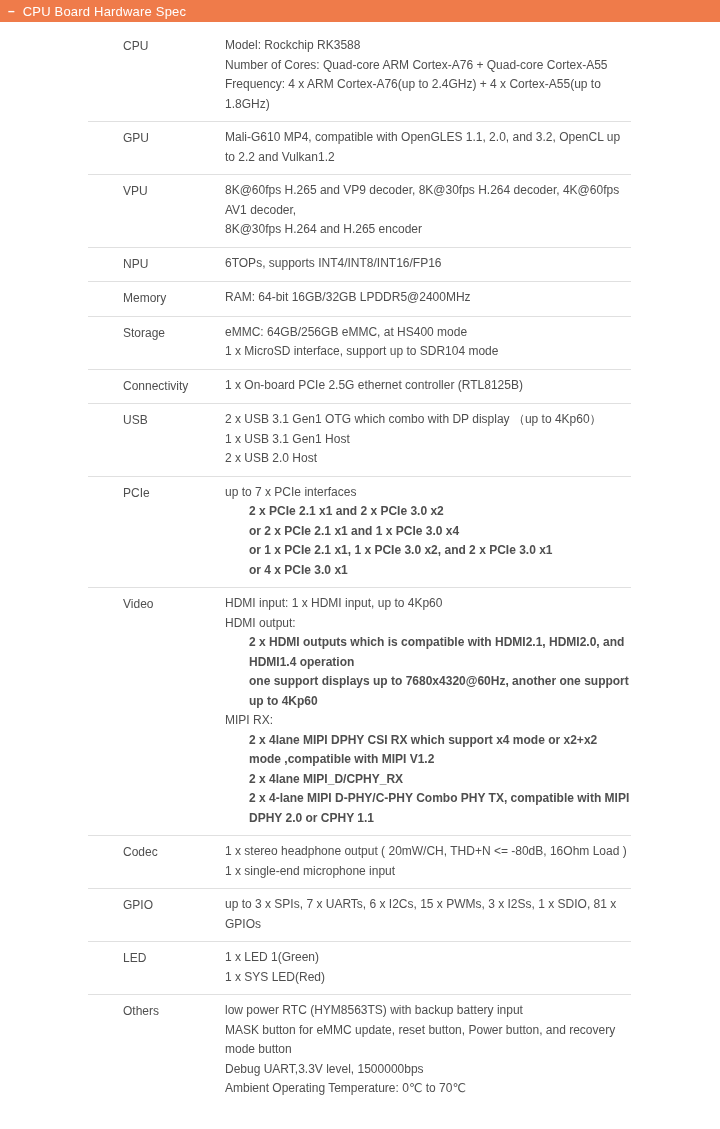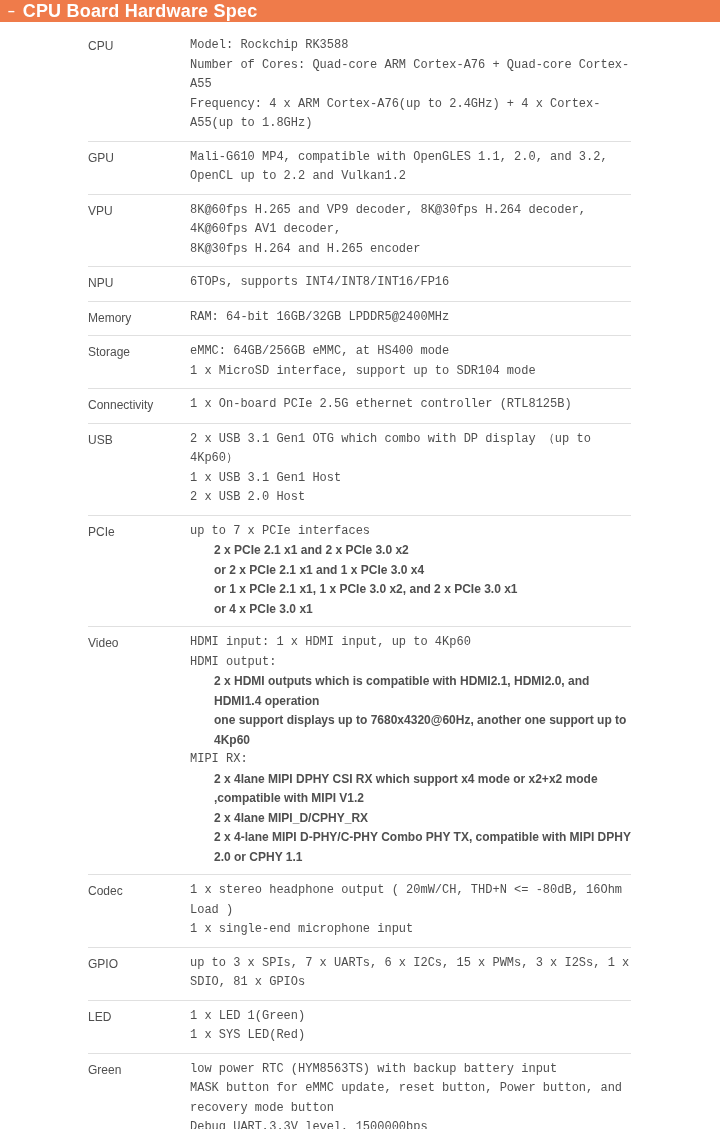--- a/index.html
+++ b/index.html
@@ -27,49 +27,50 @@
     align-items: center;
     padding-left: 8px;
   }
   .dash-icon {
     font-weight: bold;
     margin-right: 8px;
     cursor: pointer;
     line-height: 1;
   }
   .section-title {
-    font-weight: bold;
-    font-size: 18px;
+    font-weight: normal;
+    font-size: 13px;
     letter-spacing: 0.2px;
   }
 
   .rows {
     margin-left: 88px;
     margin-right: 89px;
     padding-top: 8px;
   }
   .spec-row {
     display: flex;
     align-items: flex-start;
     padding: 6px 0 7px 0;
     border-bottom: 1px solid var(--line);
   }
   .spec-row:last-child { border-bottom: none; }
   .spec-label {
     width: 102px;
     flex-shrink: 0;
     line-height: 19.5px;
     padding-top: 1px;
+    margin-left: 35px;
   }
   .spec-values { flex: 1; }
   .spec-line {
     line-height: 19.5px;
     white-space: normal;
   }
-  .indent-0 { padding-left: 0; font-family: Liberation Mono, monospace; }
+  .indent-0 { padding-left: 0; }
   .indent-1 { padding-left: 24px; font-weight: bold; }
 </style>
 </head>
 <body>
 
 <div id="content">
   <section class="spec-section">
     <div class="section-header">
       <span class="dash-icon">–</span>
       <span class="section-title">CPU Board Hardware Spec</span>
@@ -179,21 +180,21 @@
 
   <div class="spec-row">
     <div class="spec-label">LED</div>
     <div class="spec-values">
             <div class="spec-line indent-0">1 x LED 1(Green)</div>
             <div class="spec-line indent-0">1 x SYS LED(Red)</div>
           </div>
   </div>
 
   <div class="spec-row">
-    <div class="spec-label">Green</div>
+    <div class="spec-label">Others</div>
     <div class="spec-values">
             <div class="spec-line indent-0">low power RTC (HYM8563TS) with backup battery input</div>
             <div class="spec-line indent-0">MASK button for eMMC update, reset button, Power button, and recovery mode button</div>
             <div class="spec-line indent-0">Debug UART,3.3V level, 1500000bps</div>
             <div class="spec-line indent-0">Ambient Operating Temperature: 0℃ to 70℃</div>
           </div>
   </div>
 
 </div>
   </section>

